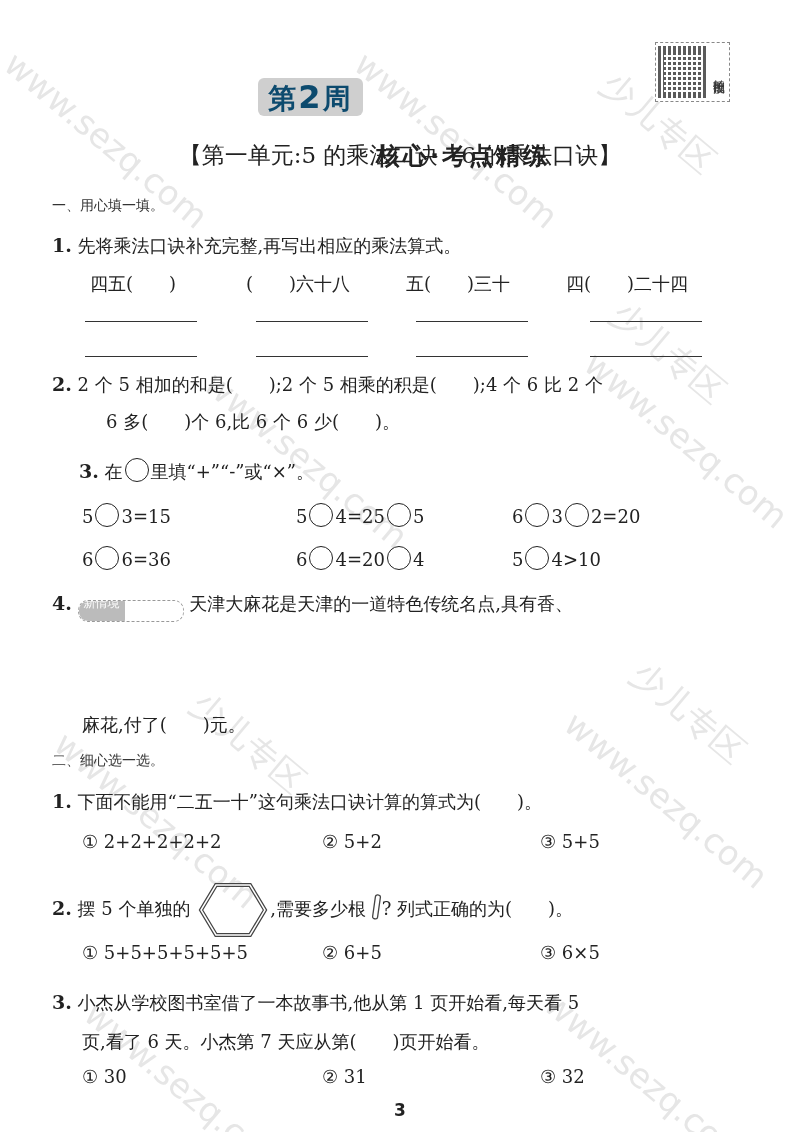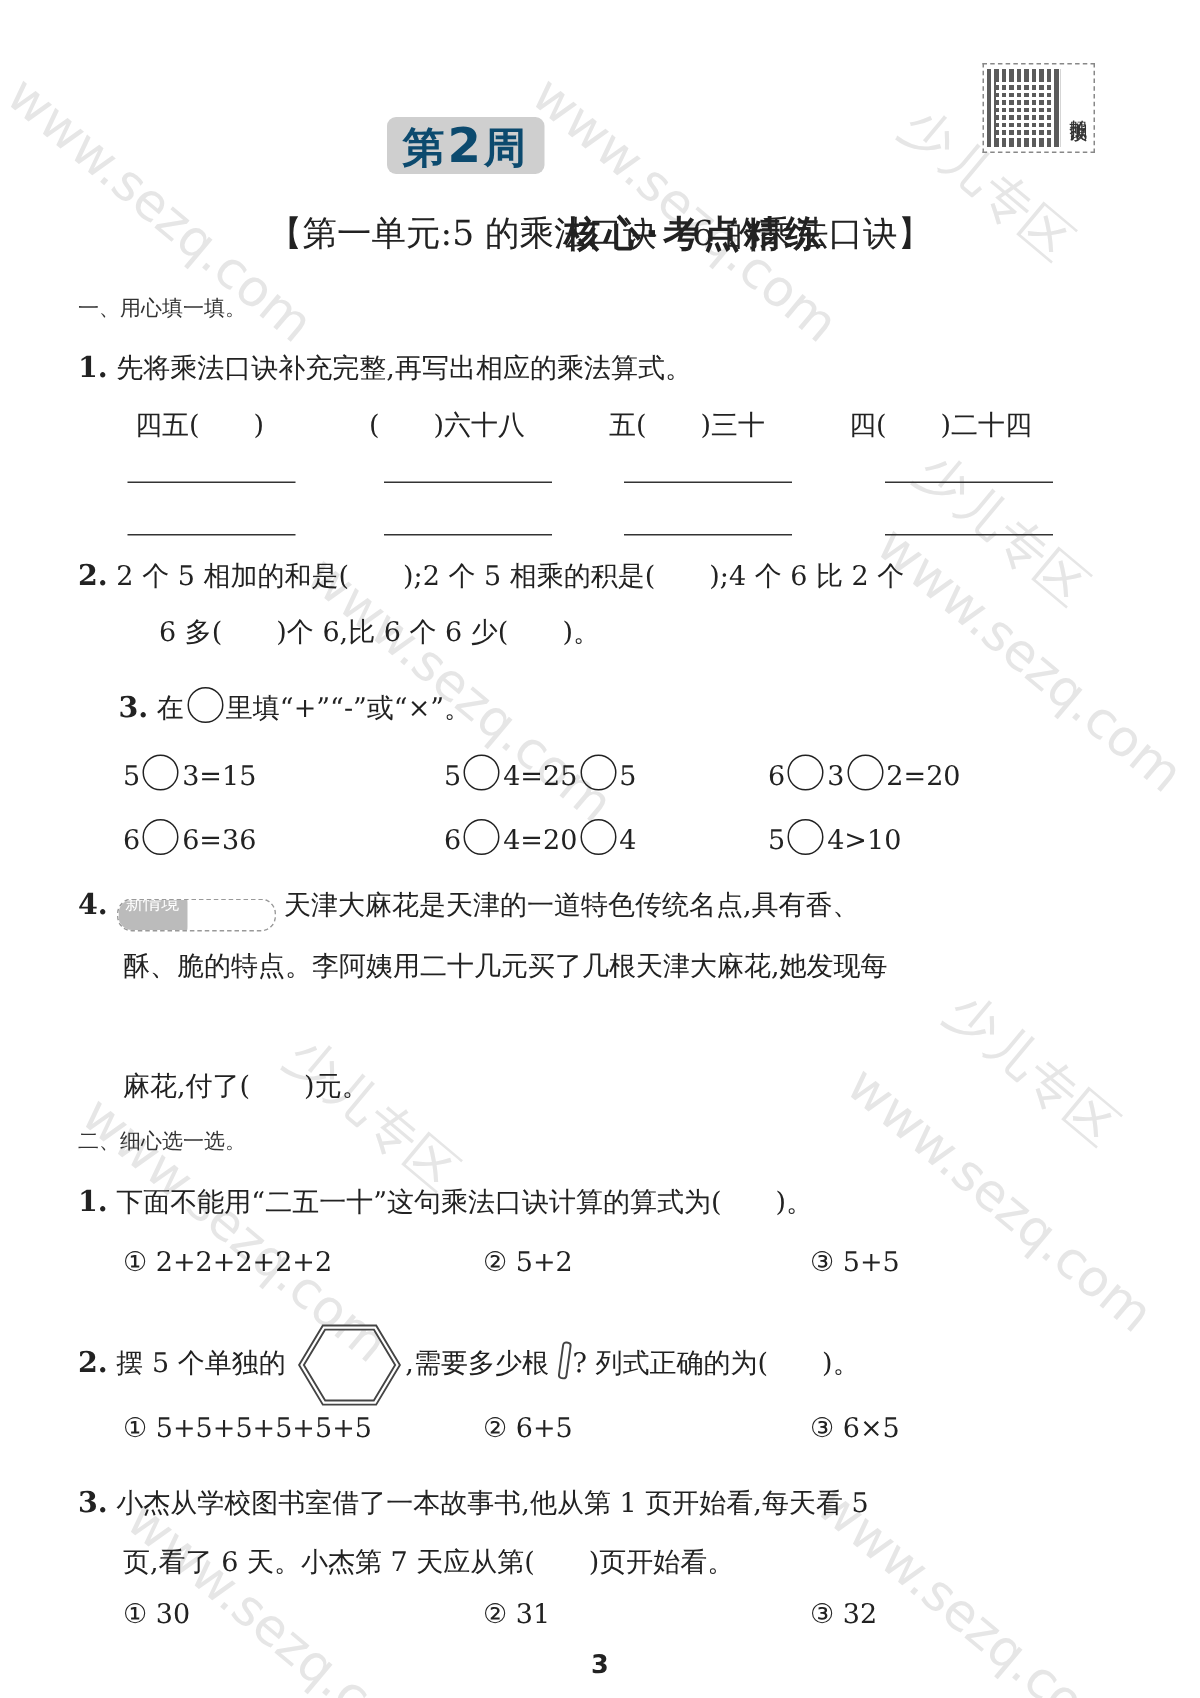--- a/index.html
+++ b/index.html
@@ -108,21 +108,20 @@
   </div>
 
   <div class="abs q" style="left:52px;top:594px;">
     <span class="qnum">4.</span>
     <span class="tag">
         <span class="t1">新情境</span>
         <span class="t2">地域美食</span>
       </span>
     <span>天津大麻花是天津的一道特色传统名点,具有香、</span>
   </div>
-  <div class="abs q" style="left:82px;top:636px;">酥、脆的特点。李阿姨用二十几元买了几根天津大麻花,她发现每</div>
   <div class="abs q" style="left:82px;top:716px;">麻花,付了(　　)元。</div>
 
   <div class="abs section" style="left:52px;top:752px;">二、细心选一选。</div>
 
   <div class="abs q" style="left:52px;top:792px;">
     <span class="qnum">1.</span>
     <span>下面不能用“二五一十”这句乘法口诀计算的算式为(　　)。</span>
   </div>
   <div class="abs q" style="left:82px;top:833px;">① 2+2+2+2+2</div>
   <div class="abs q" style="left:322px;top:833px;">② 5+2</div>

